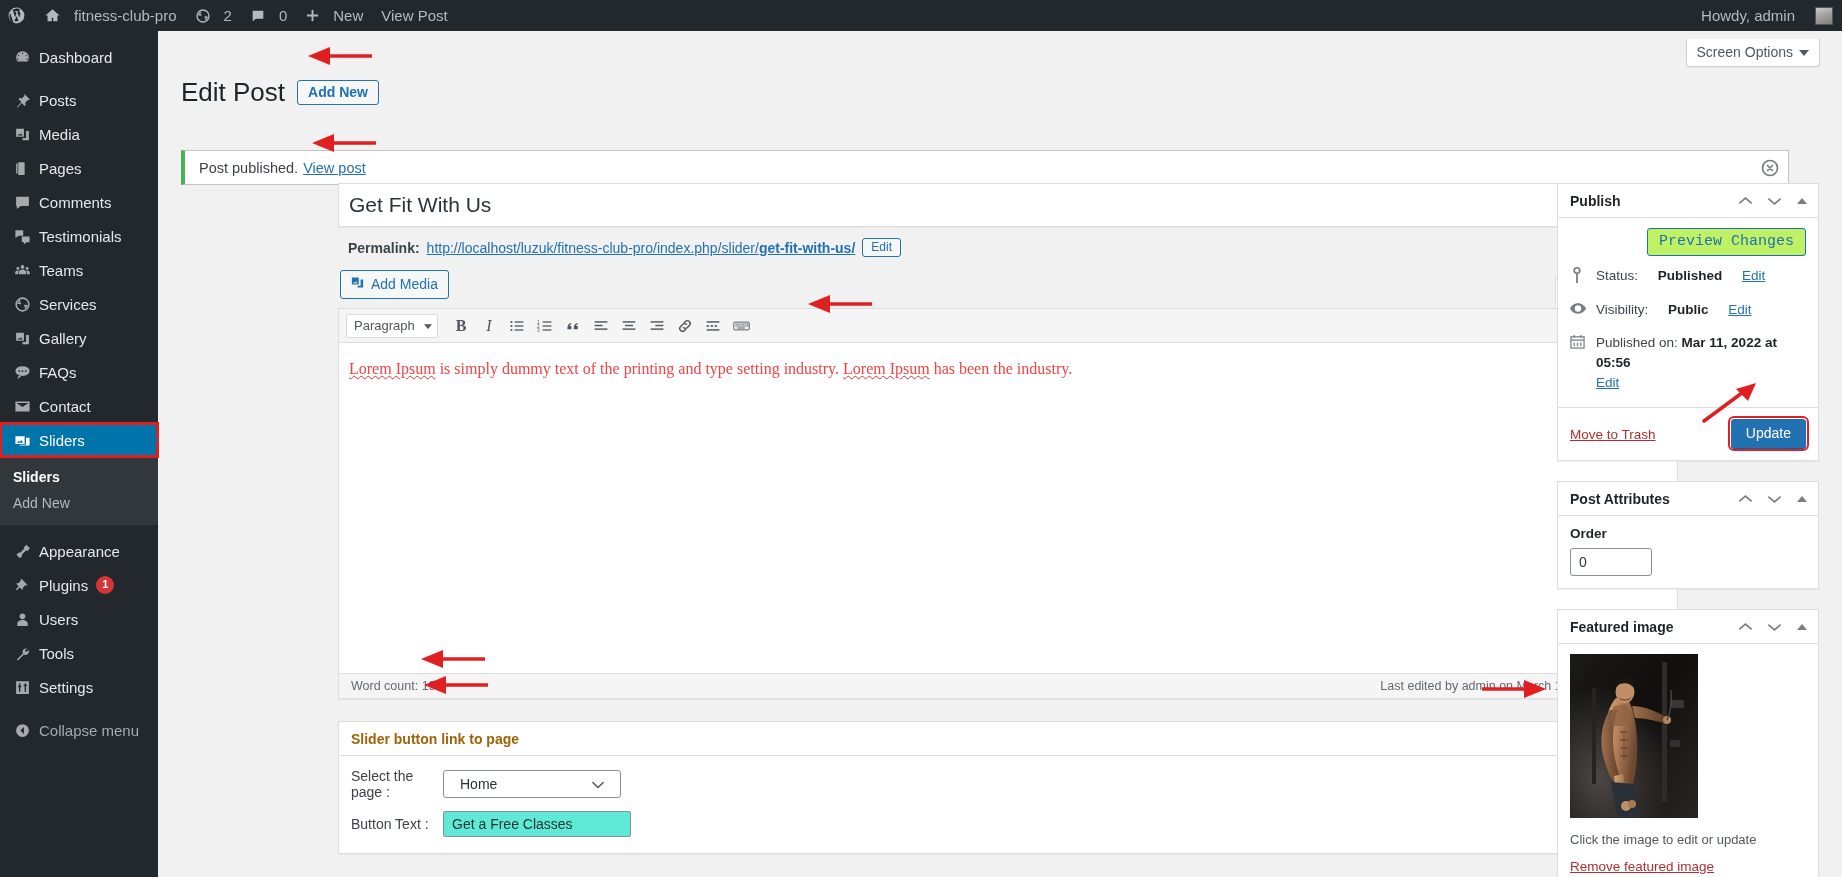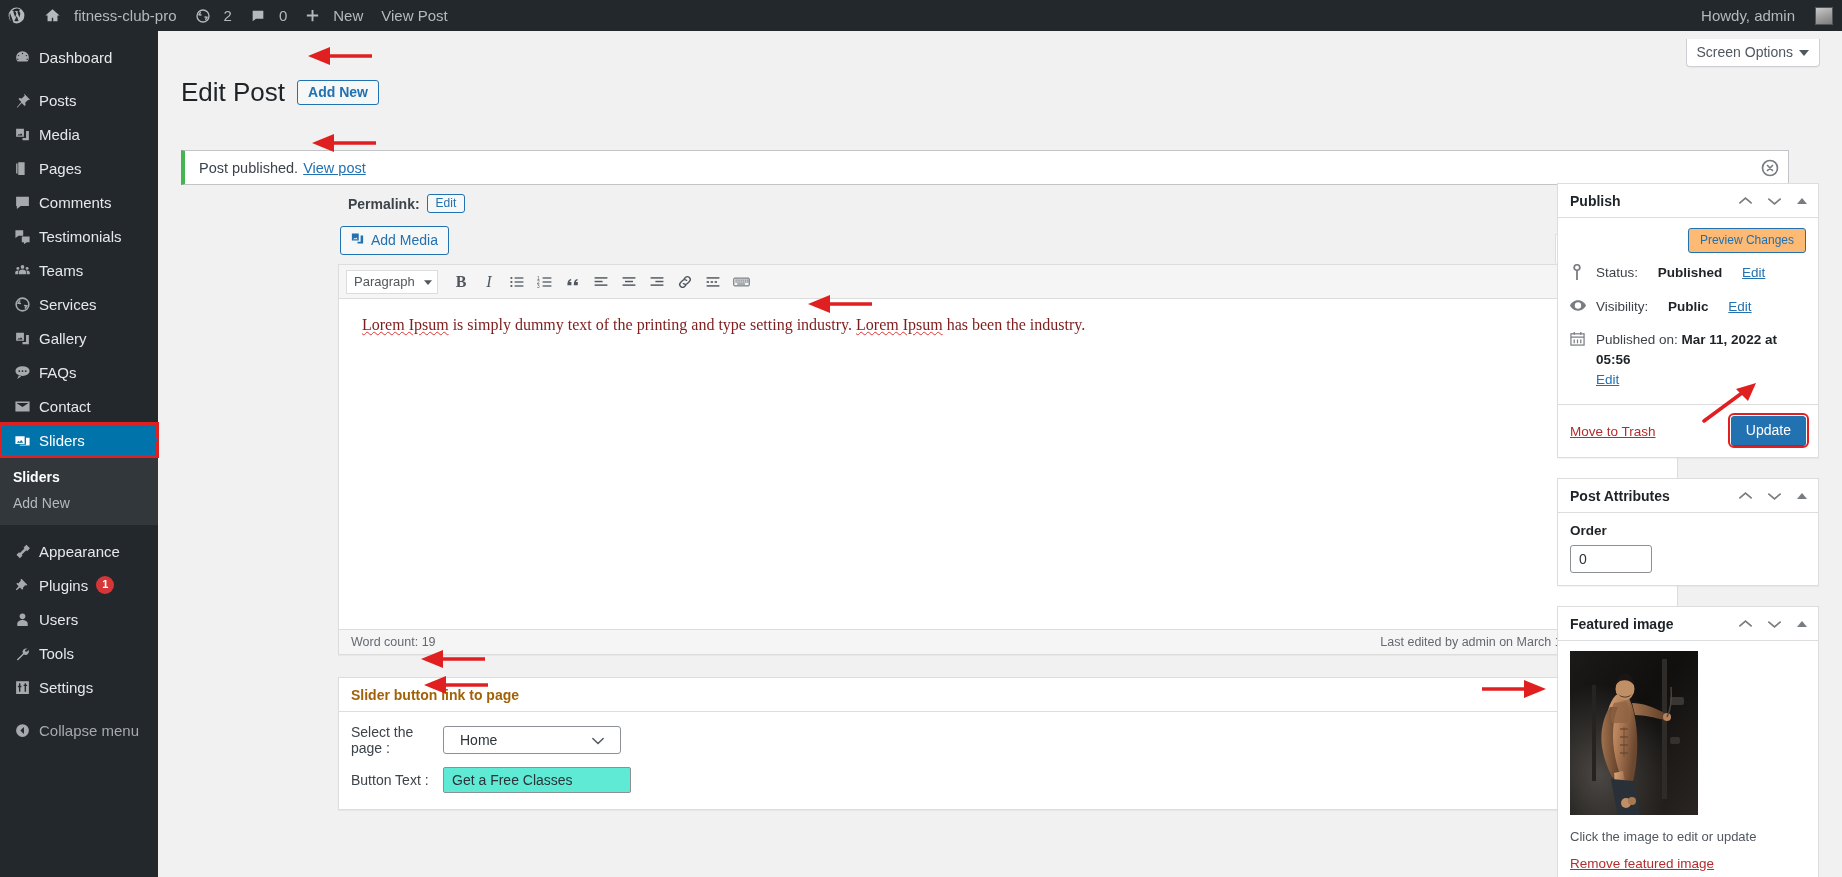--- a/index.html
+++ b/index.html
@@ -215,23 +215,23 @@
   .tbtn {
     width: 26px; height: 26px;
     display: inline-flex; align-items: center; justify-content: center;
     color: #50575e; cursor: pointer;
     font-size: 15px;
   }
   .tbtn svg { display:block; }
   #fullscreen-btn { position: absolute; right: 10px; }
 
   #editor-canvas {
-    height: 330px; padding: 14px 10px 10px 23px;
+    height: 330px; padding: 14px 10px 10px 10px;
     font-family: "Liberation Serif", serif;
-    font-size: 16px; color: #7f1d1d; line-height: 1.5;
+    font-size: 16px; color: #ef4444; line-height: 1.5;
     background: #fff;
   }
   .spellred {
     text-decoration: underline;
     text-decoration-style: wavy;
     text-decoration-color: #d33;
     text-decoration-thickness: 1px;
   }
   #post-status-info {
     border-top: 1px solid #ddd; background: #f5f5f5;
@@ -292,22 +292,22 @@
   .pb-handles { display: flex; align-items: center; gap: 14px; color: #787c82; }
   .pb-handles span { cursor: pointer; display:inline-flex; }
   .pb-body { padding: 10px 12px 12px 12px; font-size: 13.5px; }
 
   #minor-publishing-actions {
     display: flex; justify-content: flex-end;
     padding: 10px 12px 10px 12px;
   }
   .btn-secondary {
     border: 1px solid #2271b1; border-radius: 3px;
-    background: #fdba74; color: #2271b1;
-    font-size: 12px; padding: 4px 11px 5px 11px; cursor: pointer;
+    background: #bef264; color: #2271b1;
+    font-size: 15px; padding: 4px 11px 5px 11px; cursor: pointer; font-family: Liberation Mono, monospace;
   }
   #misc-publishing {
     padding: 0 12px 12px 12px;
     border-bottom: 1px solid #ddd;
   }
   .misc-row {
     display: flex; align-items: flex-start; gap: 8px;
     font-size: 13.5px; color: #3c434a; margin-bottom: 11px;
     line-height: 1.5;
   }
@@ -614,23 +614,27 @@
     <span id="notice-dismiss">
       <svg width="20" height="20" viewBox="0 0 24 24" fill="none" stroke="#787c82" stroke-width="2">
           <circle cx="12" cy="12" r="9"></circle>
           <path d="M9 9l6 6M15 9l-6 6" stroke-linecap="round"></path>
         </svg>
     </span>
   </div>
 
   <div id="post-body-content">
 
+    <div id="titlediv">
+      <input id="title-input" type="text" value="Get Fit With Us" style="">
+    </div>
 
     <div id="edit-slug-box">
       <b>Permalink:</b>
+      <a class="permalink-url" href="#"><span>http://localhost/luzuk/fitness-club-pro/index.php/slider/</span><span class="slug">get-fit-with-us/</span></a>
       <span class="btn-small">Edit</span>
     </div>
 
     <div id="wp-content-media-buttons">
       <span class="insert-media">
         <span>
           <svg width="15" height="15" viewBox="0 0 24 24" fill="#2271b1">
               <path d="M3 4h11v11H3V4zm1.8 9.3h7.4l-2.3-3-1.8 2.2-1.2-1.3-2.1 2.1zM17 7h4v13h-9v-3h5V7z"></path>
             </svg>
         </span>

